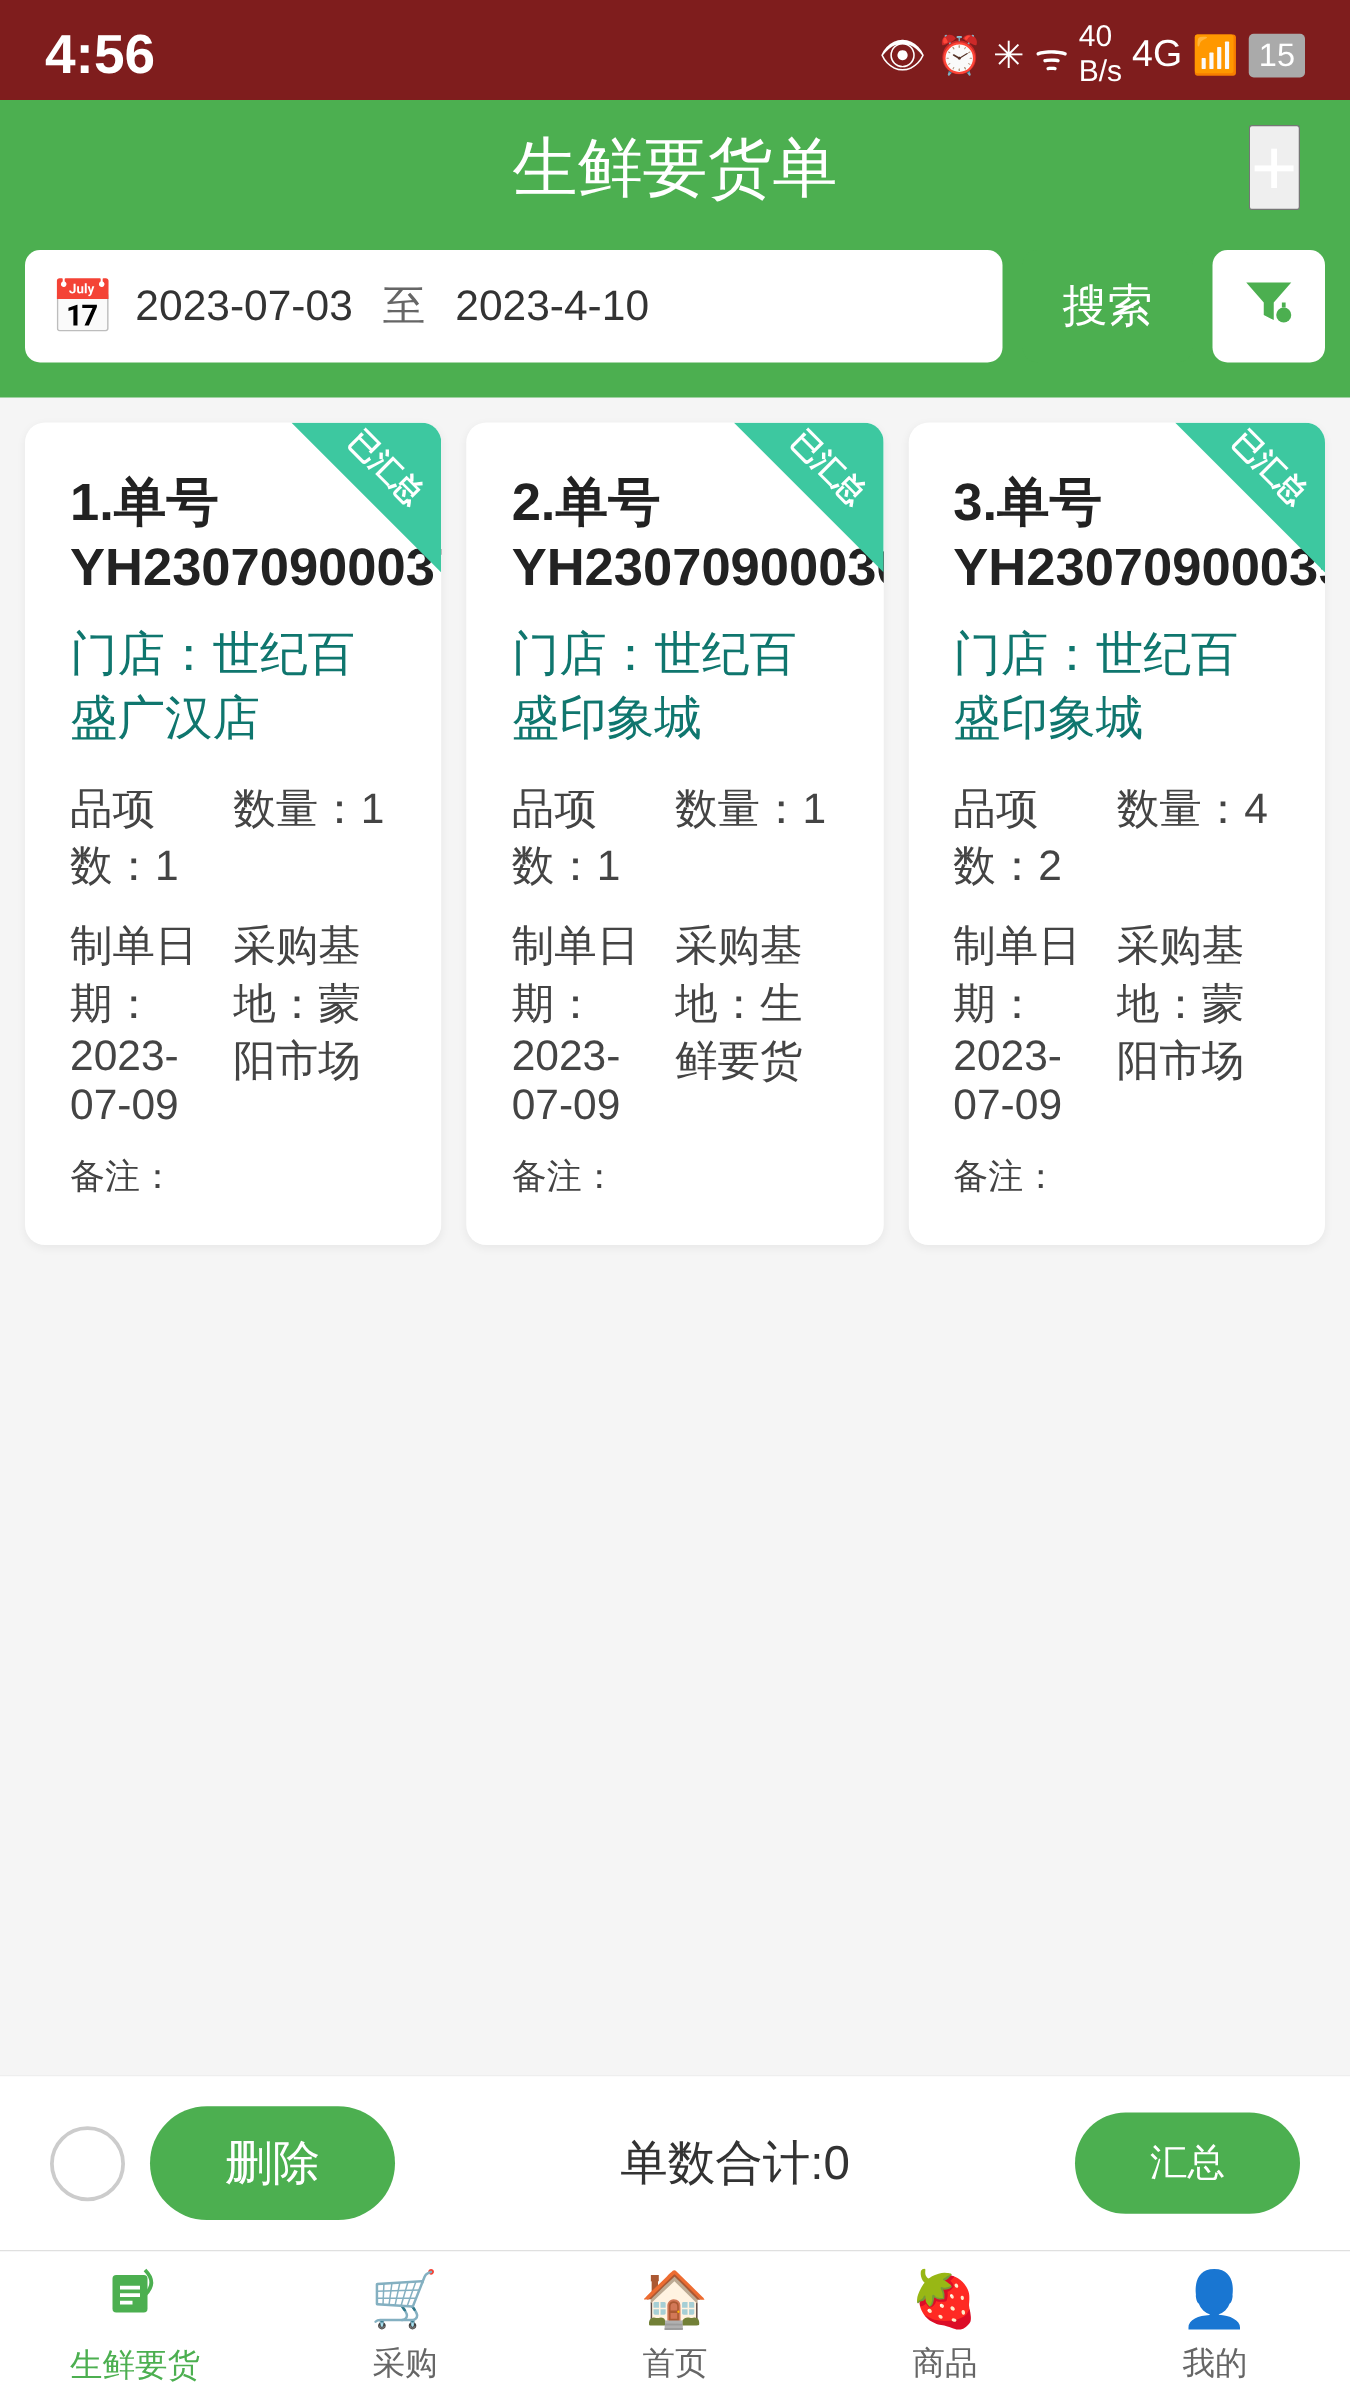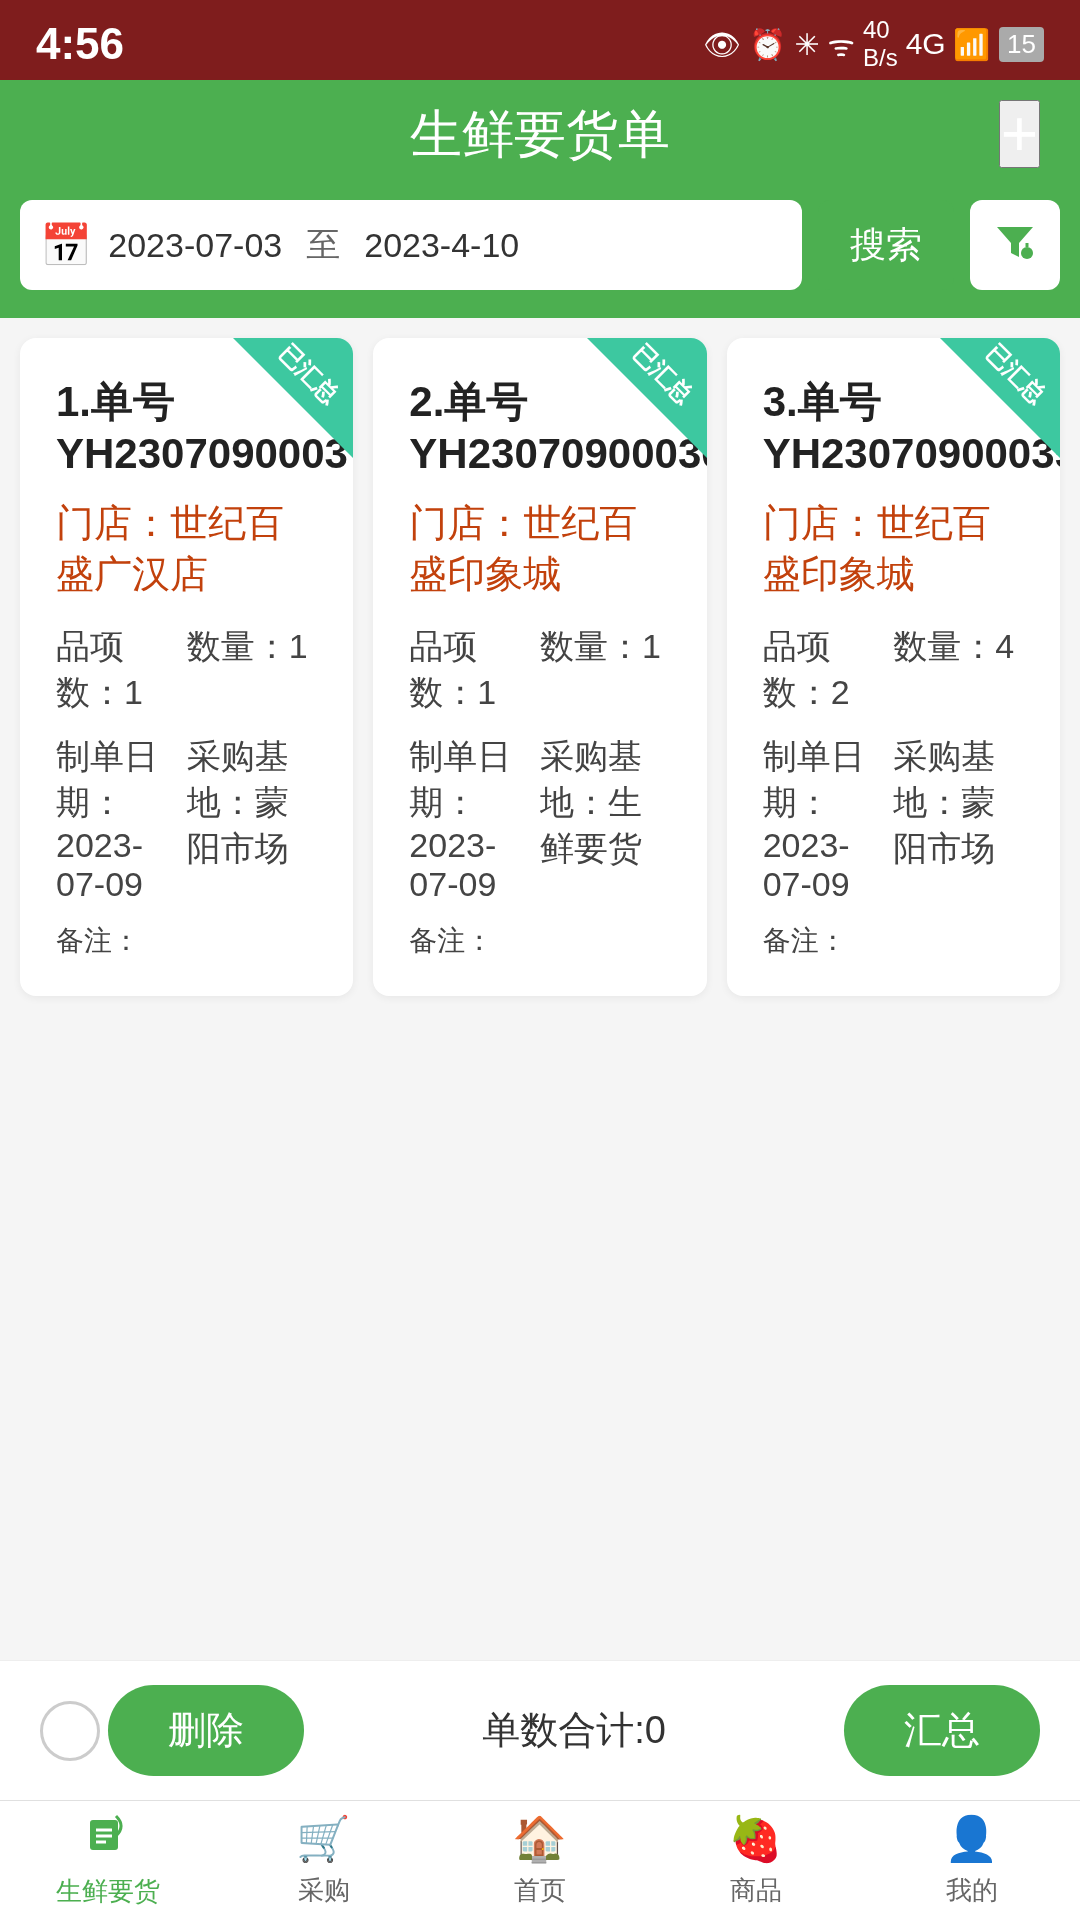--- a/index.html
+++ b/index.html
@@ -134,21 +134,21 @@
       box-shadow: 0 2px 8px rgba(0,0,0,0.06);
     }
     .order-number {
       font-size: 42px;
       font-weight: 600;
       color: #222;
       margin-bottom: 20px;
     }
     .order-store {
       font-size: 38px;
-      color: #c2410c;
+      color: #0f766e;
       margin-bottom: 24px;
     }
     .order-row {
       display: flex;
       gap: 0;
       margin-bottom: 18px;
     }
     .order-field {
       flex: 1;
       font-size: 34px;
@@ -198,21 +198,21 @@
     .bottom-action {
       position: fixed;
       bottom: 120px;
       left: 0;
       right: 0;
       width: 1080px;
       background: white;
       padding: 24px 40px;
       display: flex;
       align-items: center;
-      gap: 8px;
+      gap: 20px;
       border-top: 1px solid #eee;
       z-index: 100;
     }
     .checkbox-circle {
       width: 60px;
       height: 60px;
       border-radius: 50%;
       border: 3px solid #ccc;
       background: white;
       cursor: pointer;
@@ -232,21 +232,21 @@
       text-align: center;
       font-size: 38px;
       color: #333;
     }
     .summary-btn {
       background: #4CAF50;
       color: white;
       border: none;
       border-radius: 50px;
       padding: 20px 60px;
-      font-size: 38px;
+      font-size: 30px;
       cursor: pointer;
     }
 
     
     .bottom-nav {
       position: fixed;
       bottom: 0;
       left: 0;
       right: 0;
       width: 1080px;

